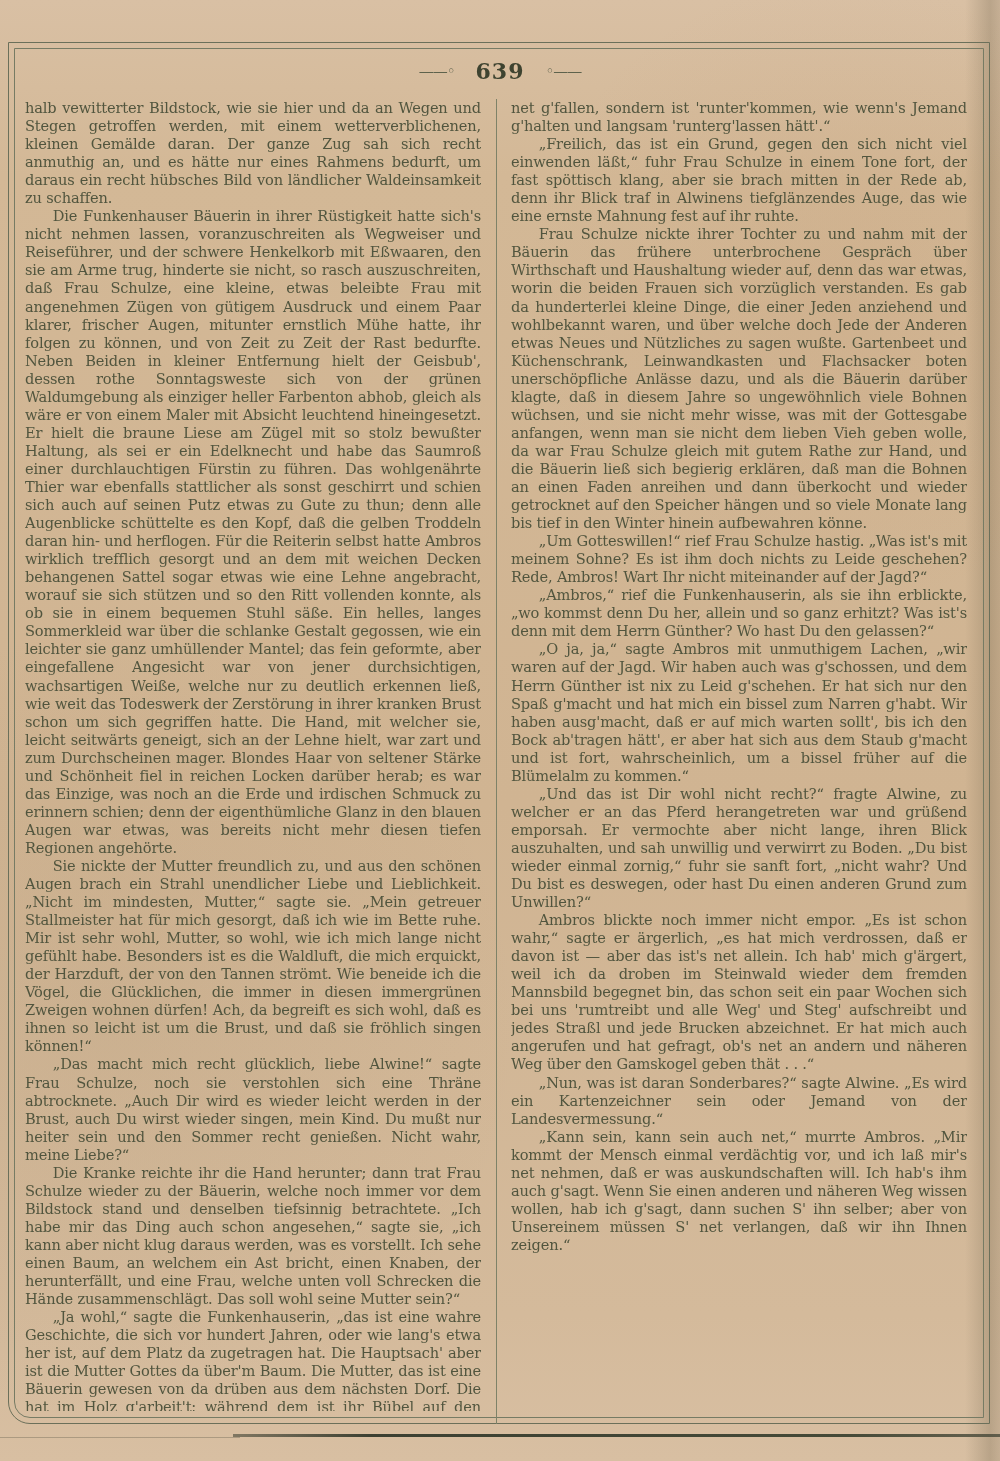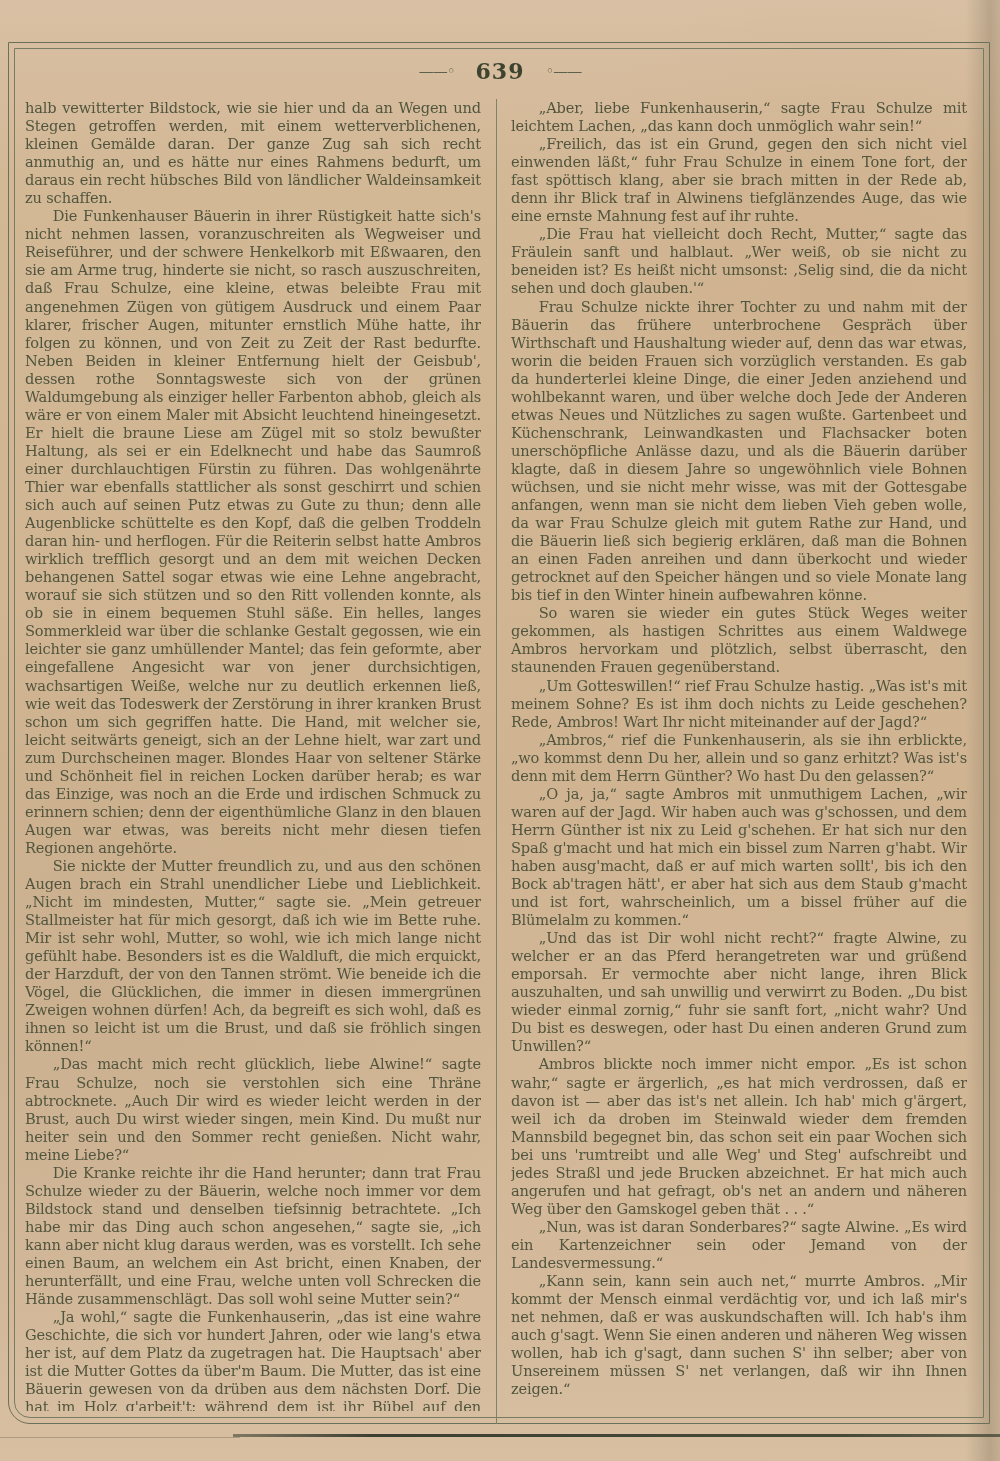--- a/index.html
+++ b/index.html
@@ -87,25 +87,23 @@
   <div class="col">
       <p class="para cont">halb vewitterter Bildstock, wie sie hier und da an Wegen und Stegen getroffen werden, mit einem wetterverblichenen, kleinen Gemälde daran. Der ganze Zug sah sich recht anmuthig an, und es hätte nur eines Rahmens bedurft, um daraus ein recht hübsches Bild von ländlicher Waldeinsamkeit zu schaffen.</p>
       <p class="para">Die Funkenhauser Bäuerin in ihrer Rüstigkeit hatte sich's nicht nehmen lassen, voranzuschreiten als Wegweiser und Reiseführer, und der schwere Henkelkorb mit Eßwaaren, den sie am Arme trug, hinderte sie nicht, so rasch auszuschreiten, daß Frau Schulze, eine kleine, etwas beleibte Frau mit angenehmen Zügen von gütigem Ausdruck und einem Paar klarer, frischer Augen, mitunter ernstlich Mühe hatte, ihr folgen zu können, und von Zeit zu Zeit der Rast bedurfte. Neben Beiden in kleiner Entfernung hielt der Geisbub', dessen rothe Sonntagsweste sich von der grünen Waldumgebung als einziger heller Farbenton abhob, gleich als wäre er von einem Maler mit Absicht leuchtend hineingesetzt. Er hielt die braune Liese am Zügel mit so stolz bewußter Haltung, als sei er ein Edelknecht und habe das Saumroß einer durchlauchtigen Fürstin zu führen. Das wohlgenährte Thier war ebenfalls stattlicher als sonst geschirrt und schien sich auch auf seinen Putz etwas zu Gute zu thun; denn alle Augenblicke schüttelte es den Kopf, daß die gelben Troddeln daran hin- und herflogen. Für die Reiterin selbst hatte Ambros wirklich trefflich gesorgt und an dem mit weichen Decken behangenen Sattel sogar etwas wie eine Lehne angebracht, worauf sie sich stützen und so den Ritt vollenden konnte, als ob sie in einem bequemen Stuhl säße. Ein helles, langes Sommerkleid war über die schlanke Gestalt gegossen, wie ein leichter sie ganz umhüllender Mantel; das fein geformte, aber eingefallene Angesicht war von jener durchsichtigen, wachsartigen Weiße, welche nur zu deutlich erkennen ließ, wie weit das Todeswerk der Zerstörung in ihrer kranken Brust schon um sich gegriffen hatte. Die Hand, mit welcher sie, leicht seitwärts geneigt, sich an der Lehne hielt, war zart und zum Durchscheinen mager. Blondes Haar von seltener Stärke und Schönheit fiel in reichen Locken darüber herab; es war das Einzige, was noch an die Erde und irdischen Schmuck zu erinnern schien; denn der eigenthümliche Glanz in den blauen Augen war etwas, was bereits nicht mehr diesen tiefen Regionen angehörte.</p>
       <p class="para">Sie nickte der Mutter freundlich zu, und aus den schönen Augen brach ein Strahl unendlicher Liebe und Lieblichkeit.  „Nicht im mindesten, Mutter,“ sagte sie.  „Mein getreuer Stallmeister hat für mich gesorgt, daß ich wie im Bette ruhe.  Mir ist sehr wohl, Mutter, so wohl, wie ich mich lange nicht gefühlt habe.  Besonders ist es die Waldluft, die mich erquickt, der Harzduft, der von den Tannen strömt.  Wie beneide ich die Vögel, die Glücklichen, die immer in diesen immergrünen Zweigen wohnen dürfen!  Ach, da begreift es sich wohl, daß es ihnen so leicht ist um die Brust, und daß sie fröhlich singen können!“</p>
       <p class="para">„Das macht mich recht glücklich, liebe Alwine!“ sagte Frau Schulze, noch sie verstohlen sich eine Thräne abtrocknete.  „Auch Dir wird es wieder leicht werden in der Brust, auch Du wirst wieder singen, mein Kind.  Du mußt nur heiter sein und den Sommer recht genießen.  Nicht wahr, meine Liebe?“</p>
       <p class="para">Die Kranke reichte ihr die Hand herunter; dann trat Frau Schulze wieder zu der Bäuerin, welche noch immer vor dem Bildstock stand und denselben tiefsinnig betrachtete.  „Ich habe mir das Ding auch schon angesehen,“ sagte sie, „ich kann aber nicht klug daraus werden, was es vorstellt.  Ich sehe einen Baum, an welchem ein Ast bricht, einen Knaben, der herunterfällt, und eine Frau, welche unten voll Schrecken die Hände zusammenschlägt.  Das soll wohl seine Mutter sein?“</p>
       <p class="para">„Ja wohl,“ sagte die Funkenhauserin, „das ist eine wahre Geschichte, die sich vor hundert Jahren, oder wie lang's etwa her ist, auf dem Platz da zugetragen hat.  Die Hauptsach' aber ist die Mutter Gottes da über'm Baum.  Die Mutter, das ist eine Bäuerin gewesen von da drüben aus dem nächsten Dorf.  Die hat im Holz g'arbeit't; während dem ist ihr Bübel auf den Kirschbaum den Kirschen nachgekraxelt', da ist der Ast 'brochen, und es ist 'runterg'stürzt; aber wie's schon im Fallen war, hat sich die Frau in ihrer Angst verlobt, daß sie barfuß eine Wallfahrt machen wollt' zur Mutter Gottes vom Birkenstein.  Da ist das Bübel</p>
     </div>
   <div class="col-divider"></div>
   <div class="col">
-      <p class="para">„Aber, liebe Funkenhauserin,“ sagte Frau Schulze mit leichtem Lachen, „das kann doch unmöglich wahr sein!“</p>
+      <p class="para cont">net g'fallen, sondern ist 'runter'kommen, wie wenn's Jemand g'halten und langsam 'runterg'lassen hätt'.“</p>
       <p class="para">„Freilich, das ist ein Grund, gegen den sich nicht viel einwenden läßt,“ fuhr Frau Schulze in einem Tone fort, der fast spöttisch klang, aber sie brach mitten in der Rede ab, denn ihr Blick traf in Alwinens tiefglänzendes Auge, das wie eine ernste Mahnung fest auf ihr ruhte.</p>
-      <p class="para">„Die Frau hat vielleicht doch Recht, Mutter,“ sagte das Fräulein sanft und halblaut.  „Wer weiß, ob sie nicht zu beneiden ist?  Es heißt nicht umsonst: ‚Selig sind, die da nicht sehen und doch glauben.'“</p>
       <p class="para">Frau Schulze nickte ihrer Tochter zu und nahm mit der Bäuerin das frühere unterbrochene Gespräch über Wirthschaft und Haushaltung wieder auf, denn das war etwas, worin die beiden Frauen sich vorzüglich verstanden.  Es gab da hunderterlei kleine Dinge, die einer Jeden anziehend und wohlbekannt waren, und über welche doch Jede der Anderen etwas Neues und Nützliches zu sagen wußte.  Gartenbeet und Küchenschrank, Leinwandkasten und Flachsacker boten unerschöpfliche Anlässe dazu, und als die Bäuerin darüber klagte, daß in diesem Jahre so ungewöhnlich viele Bohnen wüchsen, und sie nicht mehr wisse, was mit der Gottesgabe anfangen, wenn man sie nicht dem lieben Vieh geben wolle, da war Frau Schulze gleich mit gutem Rathe zur Hand, und die Bäuerin ließ sich begierig erklären, daß man die Bohnen an einen Faden anreihen und dann überkocht und wieder getrocknet auf den Speicher hängen und so viele Monate lang bis tief in den Winter hinein aufbewahren könne.</p>
-      <p class="para">So waren sie wieder ein gutes Stück Weges weiter gekommen, als hastigen Schrittes aus einem Waldwege Ambros hervorkam und plötzlich, selbst überrascht, den staunenden Frauen gegenüberstand.</p>
       <p class="para">„Um Gotteswillen!“ rief Frau Schulze hastig.  „Was ist's mit meinem Sohne?  Es ist ihm doch nichts zu Leide geschehen?  Rede, Ambros!  Wart Ihr nicht miteinander auf der Jagd?“</p>
       <p class="para">„Ambros,“ rief die Funkenhauserin, als sie ihn erblickte, „wo kommst denn Du her, allein und so ganz erhitzt?  Was ist's denn mit dem Herrn Günther?  Wo hast Du den gelassen?“</p>
       <p class="para">„O ja, ja,“ sagte Ambros mit unmuthigem Lachen, „wir waren auf der Jagd.  Wir haben auch was g'schossen, und dem Herrn Günther ist nix zu Leid g'schehen.  Er hat sich nur den Spaß g'macht und hat mich ein bissel zum Narren g'habt.  Wir haben ausg'macht, daß er auf mich warten sollt', bis ich den Bock ab'tragen hätt', er aber hat sich aus dem Staub g'macht und ist fort, wahrscheinlich, um a bissel früher auf die Blümelalm zu kommen.“</p>
       <p class="para">„Und das ist Dir wohl nicht recht?“ fragte Alwine, zu welcher er an das Pferd herangetreten war und grüßend emporsah.  Er vermochte aber nicht lange, ihren Blick auszuhalten, und sah unwillig und verwirrt zu Boden.  „Du bist wieder einmal zornig,“ fuhr sie sanft fort, „nicht wahr?  Und Du bist es deswegen, oder hast Du einen anderen Grund zum Unwillen?“</p>
       <p class="para">Ambros blickte noch immer nicht empor.  „Es ist schon wahr,“ sagte er ärgerlich, „es hat mich verdrossen, daß er davon ist — aber das ist's net allein.  Ich hab' mich g'ärgert, weil ich da droben im Steinwald wieder dem fremden Mannsbild begegnet bin, das schon seit ein paar Wochen sich bei uns 'rumtreibt und alle Weg' und Steg' aufschreibt und jedes Straßl und jede Brucken abzeichnet.  Er hat mich auch angerufen und hat gefragt, ob's net an andern und näheren Weg über den Gamskogel geben thät . . .“</p>
       <p class="para">„Nun, was ist daran Sonderbares?“ sagte Alwine.  „Es wird ein Kartenzeichner sein oder Jemand von der Landesvermessung.“</p>
       <p class="para">„Kann sein, kann sein auch net,“ murrte Ambros.  „Mir kommt der Mensch einmal verdächtig vor, und ich laß mir's net nehmen, daß er was auskundschaften will.  Ich hab's ihm auch g'sagt.  Wenn Sie einen anderen und näheren Weg wissen wollen, hab ich g'sagt, dann suchen S' ihn selber; aber von Unsereinem müssen S' net verlangen, daß wir ihn Ihnen zeigen.“</p>
     </div>
 </div>
 

